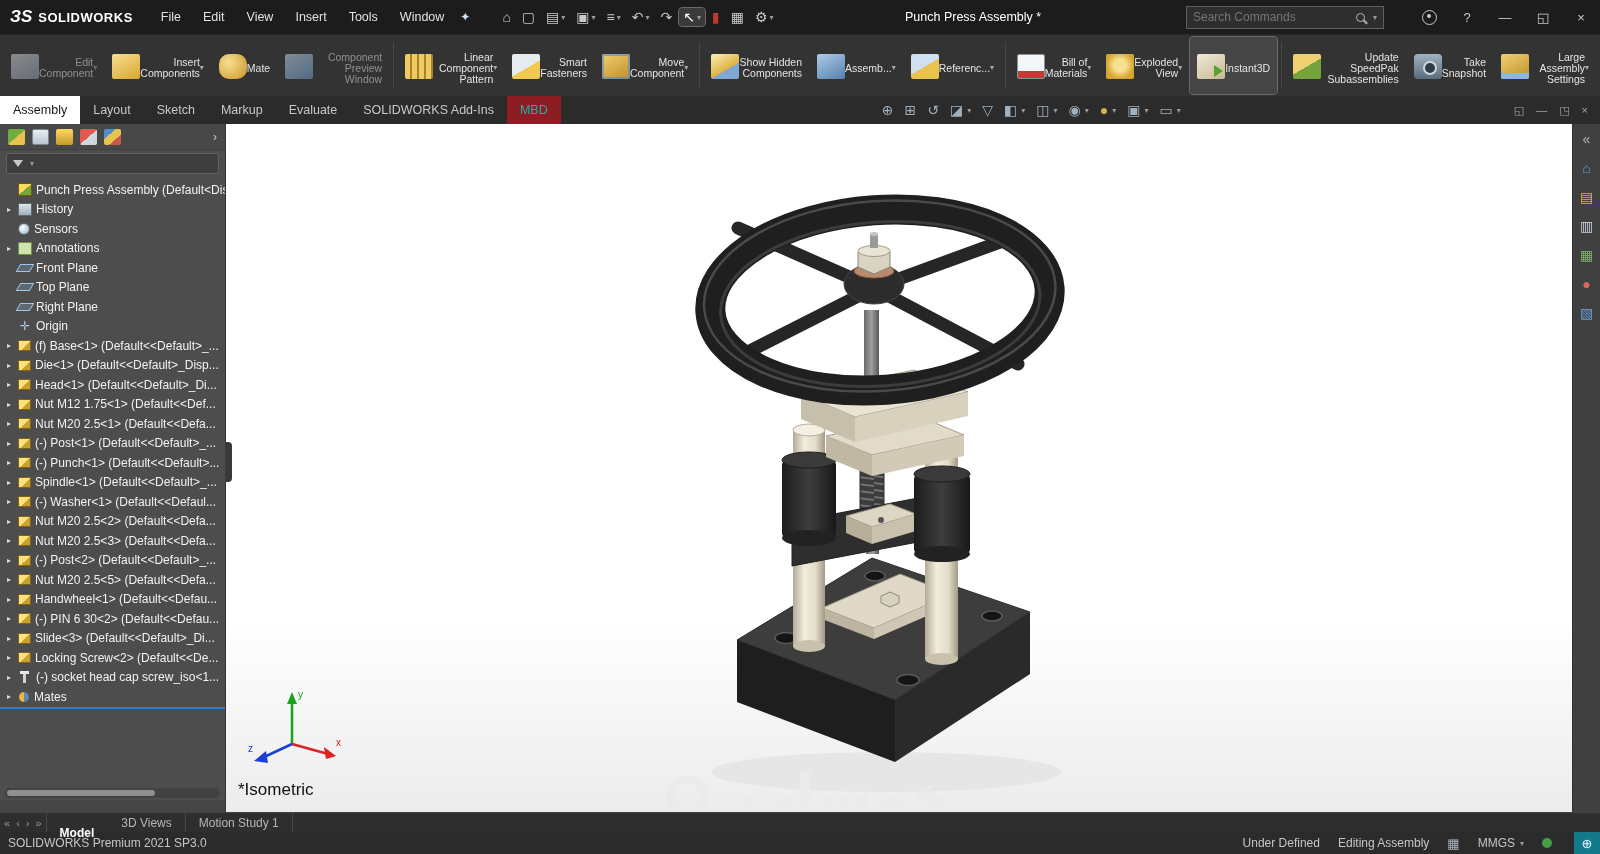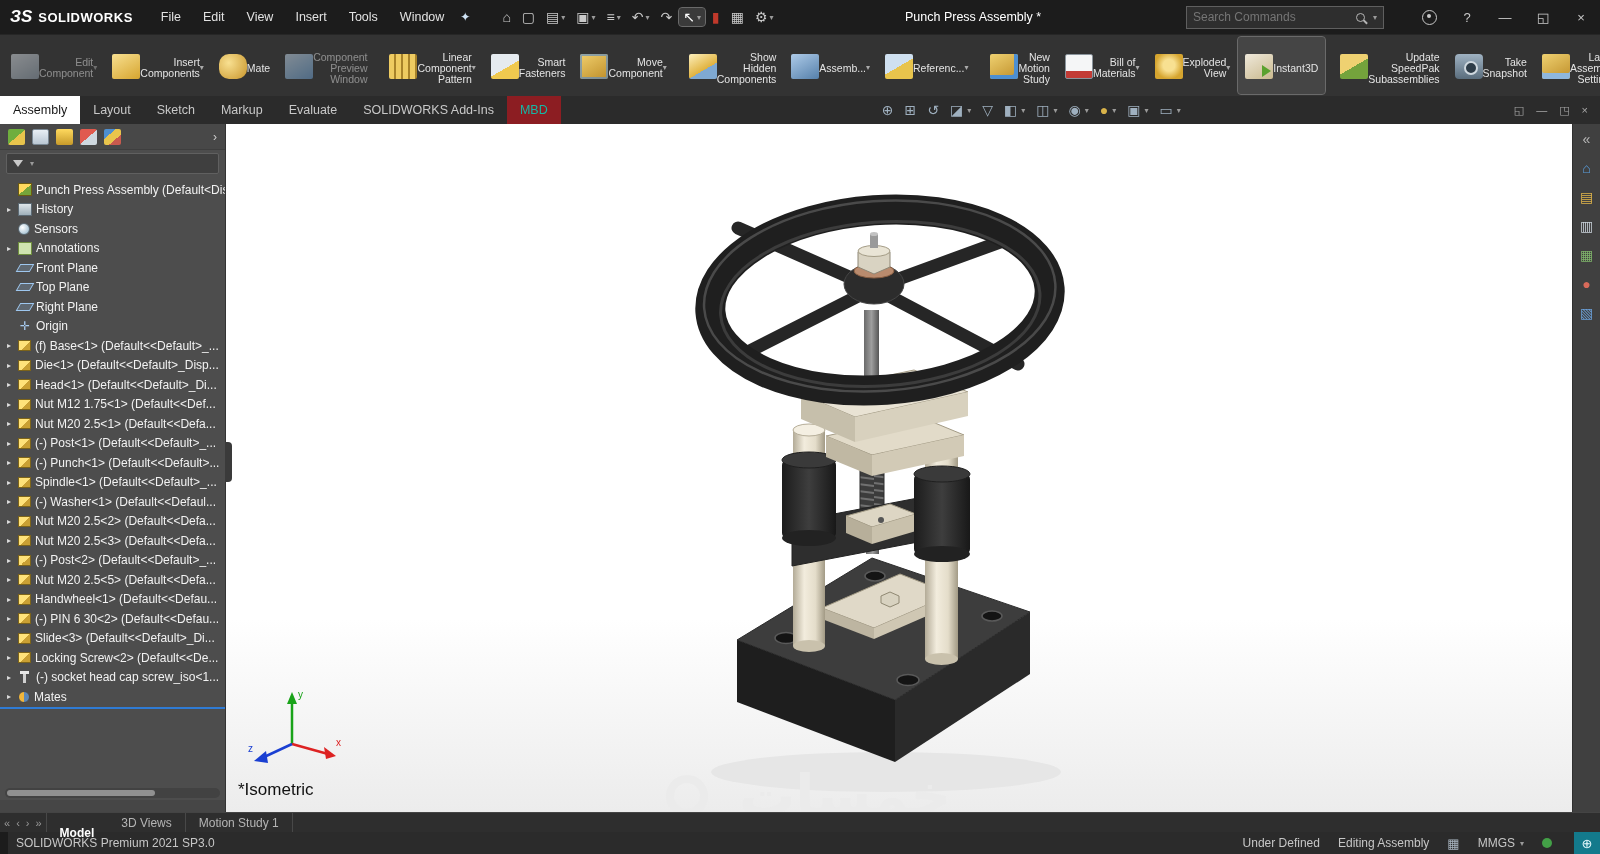--- a/index.html
+++ b/index.html
@@ -138,21 +138,21 @@
   
   .btabsbar { height:20px; background:#2e2e2e; display:flex; align-items:stretch; color:#b5b5b5;
     font-size:12px; border-top:1px solid #444; }
   .bnavwrap { display:flex; align-items:center; padding:0 4px; gap:6px; border-right:1px solid #484848; }
   .bnav { color:#9a9a9a; font-size:11px; }
   .btab { padding:0 13px; display:flex; align-items:center; border-right:1px solid #484848; }
   .btab.active { background:#b91c1c; color:#fff; font-weight:bold;margin-top:20px; }
 
   
   .statusbar { height:22px; background:#2b2b2b; color:#c6c6c6; font-size:12px; display:flex;
-    align-items:center; padding-left:8px;margin-left:8px; }
+    align-items:center; padding-left:8px; }
   .statusright { margin-left:auto; display:flex; align-items:center; gap:18px; }
   .sgrp { display:flex; align-items:center; gap:3px; }
   .sicon { color:#a8b4c0; font-size:13px; }
   .gdot { width:10px; height:10px; border-radius:50%; background:#43a047; }
   .tile { width:26px; height:22px; background:#137a8c; color:#eafcff; display:flex; align-items:center;
     justify-content:center; font-size:13px; margin-left:4px; }
 </style>
 </head>
 <body>
 
@@ -279,24 +279,20 @@
       <div class="ri ri-asmfeat"></div>
       <div class="rlabel">Assemb...</div>
       <div class="rcaret">▾</div>
     </div>
     <div class="rbtn">
       <div class="ri ri-refgeo"></div>
       <div class="rlabel">Referenc...</div>
       <div class="rcaret">▾</div>
     </div>
     <div class="rsep"></div>
-    <div class="rbtn">
-      <div class="ri ri-motion"></div>
-      <div class="rlabel">New Motion Study</div>
-    </div>
     <div class="rbtn">
       <div class="ri ri-bom"></div>
       <div class="rlabel">Bill of Materials</div>
       <div class="rcaret">▾</div>
     </div>
     <div class="rbtn">
       <div class="ri ri-explode"></div>
       <div class="rlabel">Exploded View</div>
       <div class="rcaret">▾</div>
     </div>

